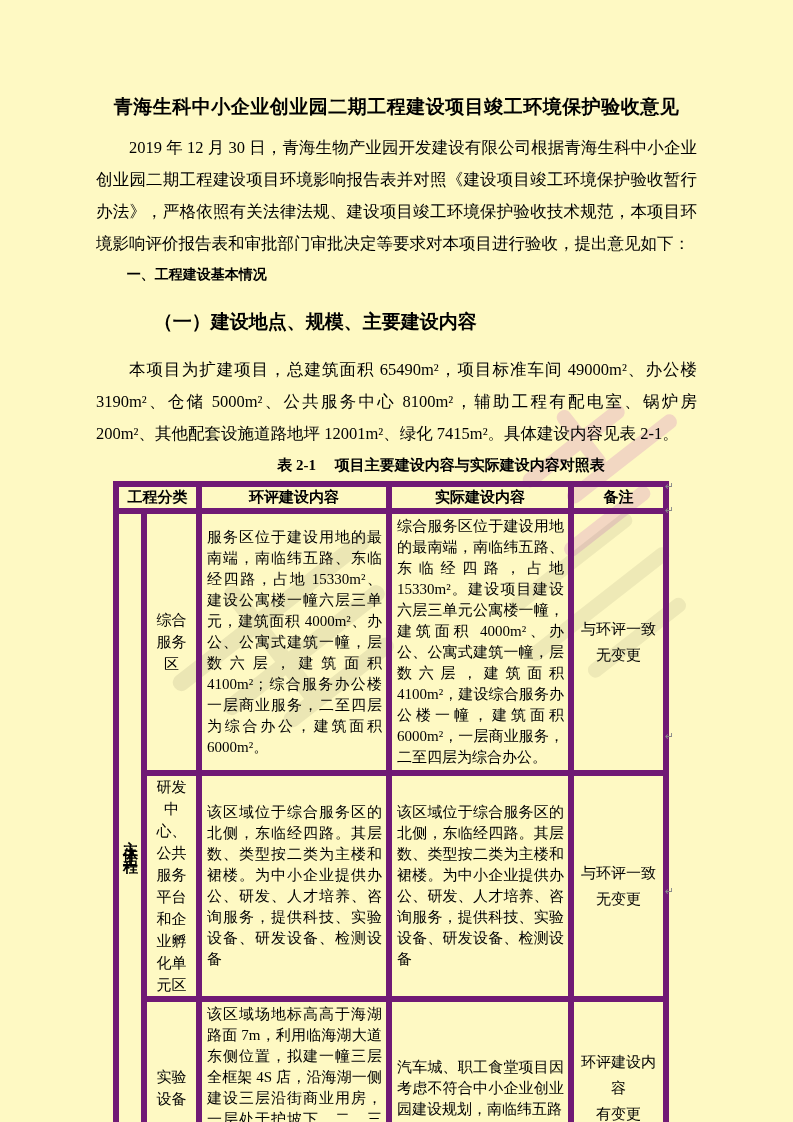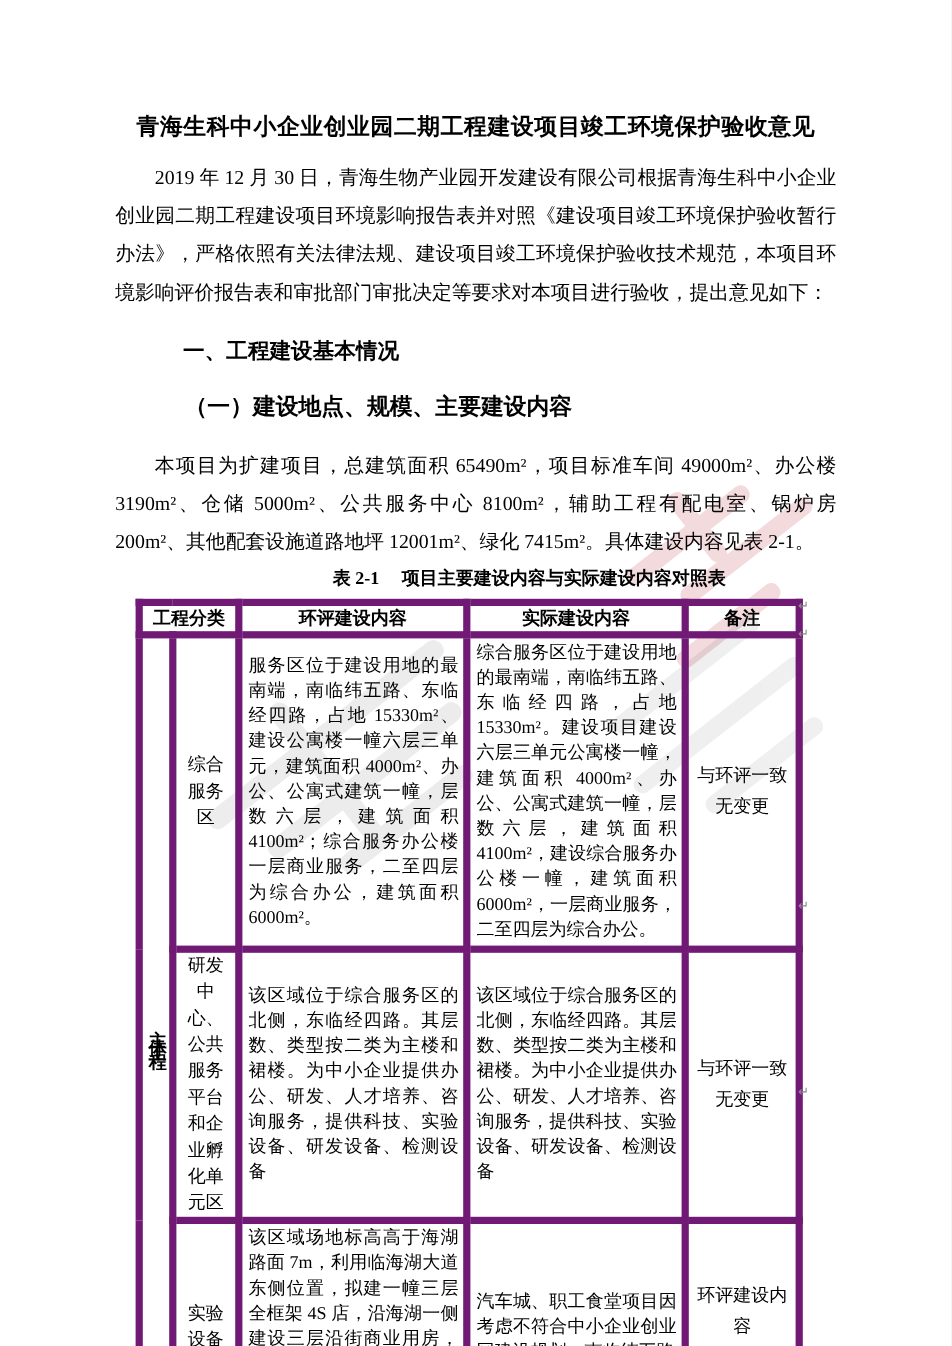--- a/index.html
+++ b/index.html
@@ -1,39 +1,39 @@
 <!DOCTYPE html>
 <html><head>
 <meta charset="utf-8">
 <style>
   html,body{margin:0;padding:0;background:#e8e8e8;}
   .page{
     position:relative;
     width:793px;height:1122px;
-    background:#ffffff;
+    background:#fef9c3;
     margin:0 auto;
     overflow:hidden;
     font-family:"Liberation Serif","DejaVu Serif",serif;
     color:#000;
     text-decoration:underline;
   }
   .watermark{position:absolute;left:0;top:0;pointer-events:none;}
   .content{position:absolute;left:96px;top:92px;width:601px;}
   .doc-title{
     margin:0 0 10px 0;
     font-size:19px;font-weight:bold;
     text-align:center;line-height:30px;
     letter-spacing:0.5px;
   }
   .body-para{
     margin:0;font-size:16.5px;line-height:32px;
     text-align:justify;text-indent:2em;
   }
   .sec-heading{
-    margin:17px;font-size:18px;font-weight:bold;
+    margin:0;font-size:14px;font-weight:bold;
     line-height:30px;text-indent:2.2em;
   }
   .sub-heading{
     margin:16px;font-size:19px;font-weight:bold;
     line-height:32px;text-indent:2.2em;
   }
   .table-wrap{position:relative;margin-top:4px;margin-left:17px;width:656px;}
   .table-caption{
     font-size:15px;font-weight:bold;text-align:center;
     line-height:22px;margin-bottom:5px;white-space:pre;

